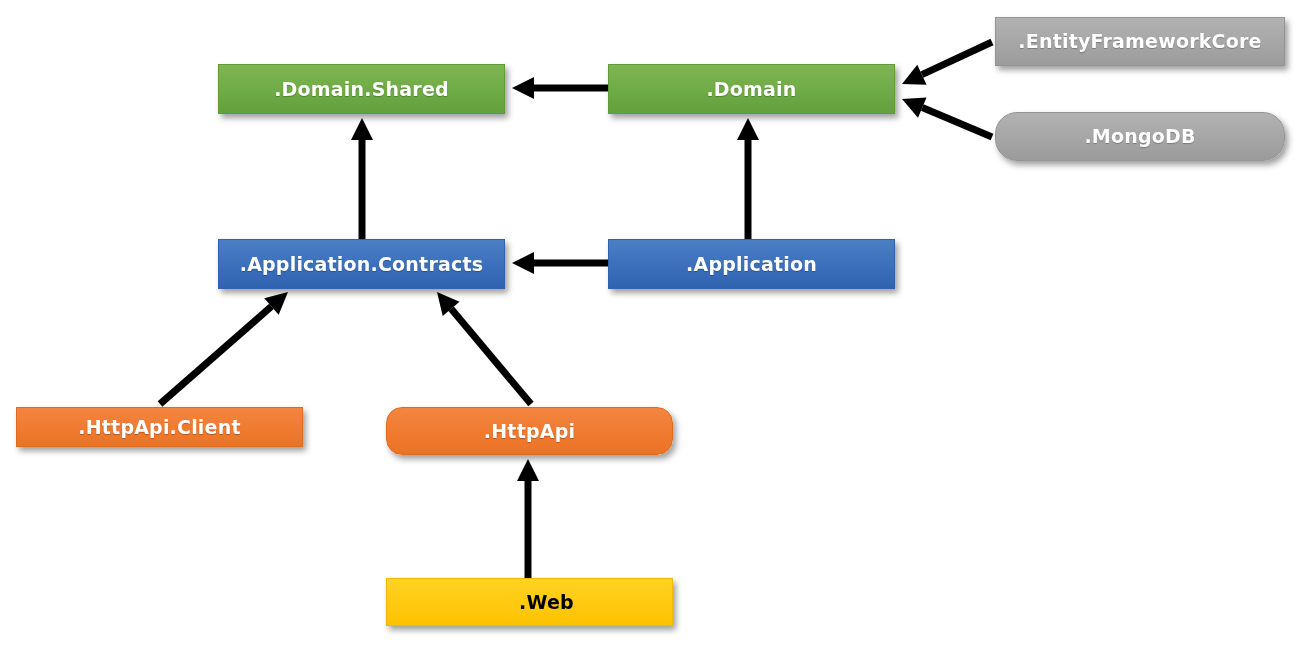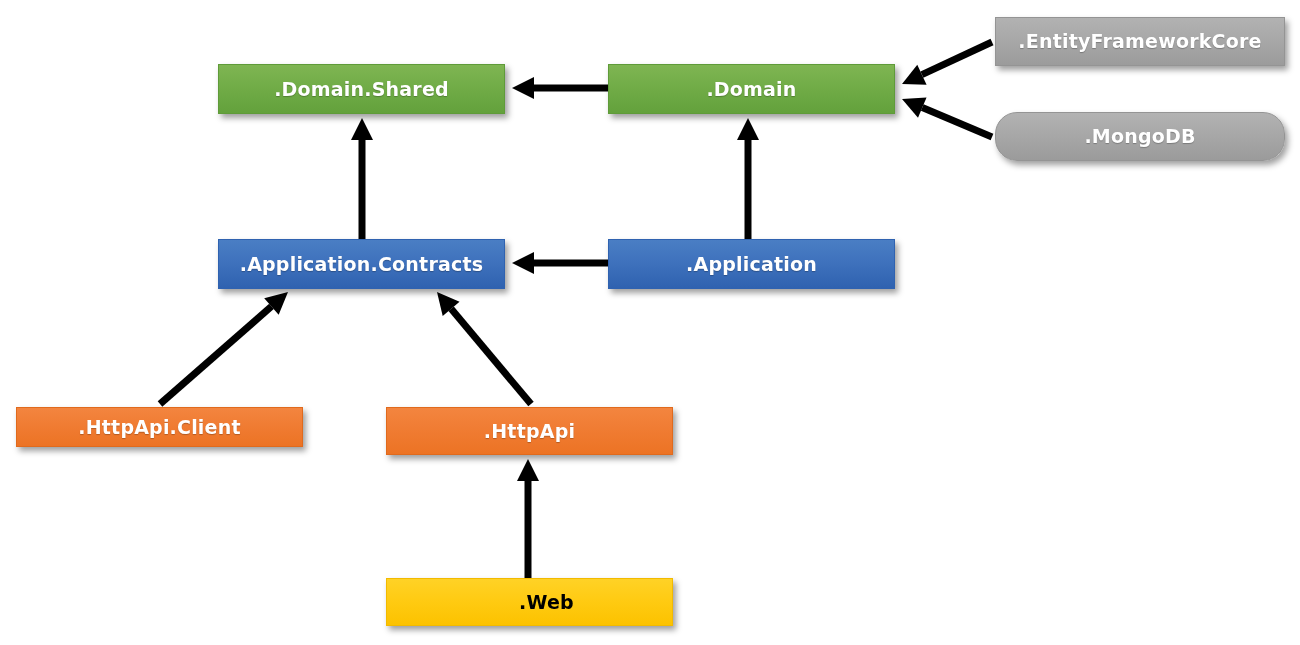--- a/index.html
+++ b/index.html
@@ -137,21 +137,21 @@
   </div>
 
   <div class="node n-blue" style="left:608px; top:239px; width:287px; height:50px;">
     <span class="node-label">.Application</span>
   </div>
 
   <div class="node n-orange" style="left:16px; top:407px; width:287px; height:40px;">
     <span class="node-label">.HttpApi.Client</span>
   </div>
 
-  <div class="node n-orange" style="left:386px; top:407px; width:287px; height:48px;">
+  <div class="node n-orange" style="left:386px; top:407px; width:287px; height:48px;border-radius:16px;">
     <span class="node-label">.HttpApi</span>
   </div>
 
   <div class="node n-yellow" style="left:386px; top:578px; width:287px; height:48px;padding-left:34px;">
     <span class="node-label">.Web</span>
   </div>
 
 </div>
 
 </body></html>

